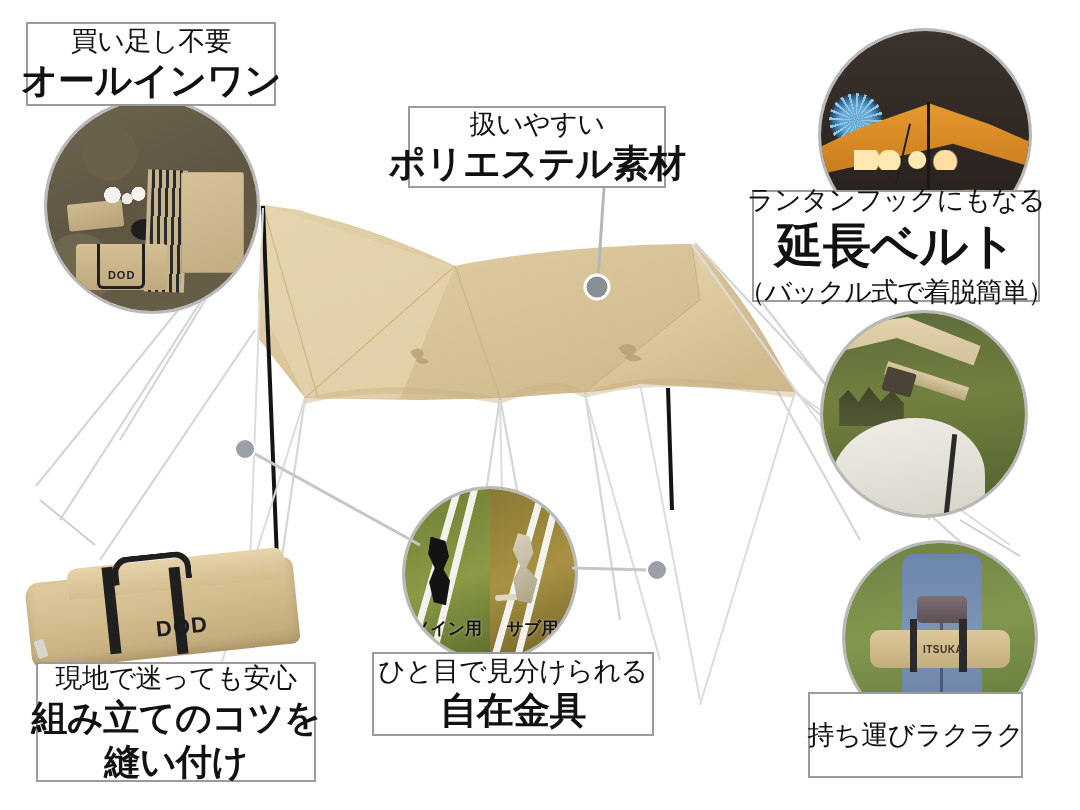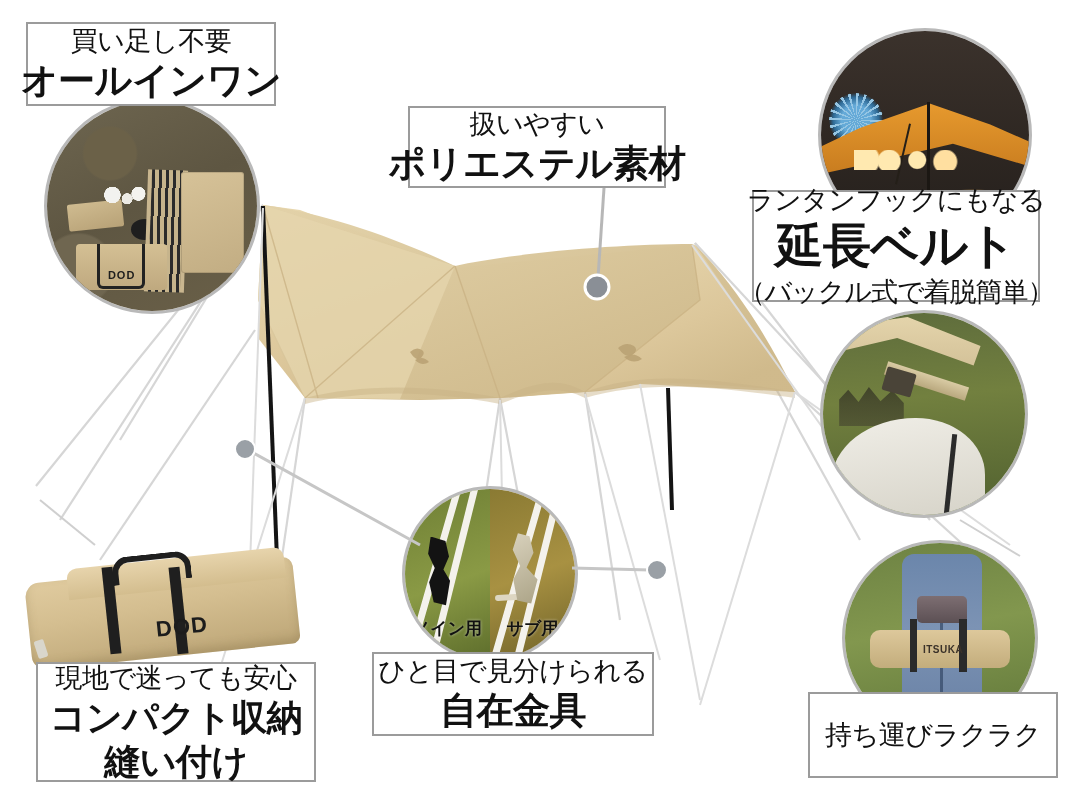--- a/index.html
+++ b/index.html
@@ -52,21 +52,21 @@
     font-size: 27px;
     font-weight: 400;
     letter-spacing: -1px;
     white-space: nowrap;
   }
   .lb-topleft   { left: 26px;  top: 22px;  width: 250px; height: 84px; }
   .lb-topcenter { left: 408px; top: 106px; width: 258px; height: 82px; }
   .lb-right     { left: 752px; top: 190px; width: 288px; height: 112px; }
   .lb-bottomleft{ left: 36px;  top: 662px; width: 280px; height: 120px; }
   .lb-bottomcenter{ left: 372px; top: 652px; width: 282px; height: 84px; align-items: center; }
-  .lb-bottomright { left: 808px; top: 692px; width: 250px; height: 86px; }
+  .lb-bottomright { left: 808px; top: 692px; width: 215px; height: 86px; }
 
   .lb-right .label-line2 { font-size: 48px; }
   .lb-bottomleft .label-line2 { font-size: 36px; }
 
   
   .photo-circle {
     position: absolute;
     border-radius: 50%;
     border: 3px solid #b9b9b9;
     box-sizing: border-box;
@@ -531,21 +531,21 @@
   </div>
 
   <div class="label-box lb-right">
     <div class="label-line1">ランタンフックにもなる</div>
     <div class="label-line2">延長ベルト</div>
     <div class="label-line3">（バックル式で着脱簡単）</div>
   </div>
 
   <div class="label-box lb-bottomleft">
     <div class="label-line1">現地で迷っても安心</div>
-    <div class="label-line2">コンパクト収納</div>
+    <div class="label-line2">組み立てのコツを</div>
     <div class="label-line2">縫い付け</div>
   </div>
 
   <div class="label-box lb-bottomcenter">
     <div class="label-line1">ひと目で見分けられる</div>
     <div class="label-line2">自在金具</div>
   </div>
 
   <div class="label-box lb-bottomright">
     <div class="label-line1">持ち運びラクラク</div>

